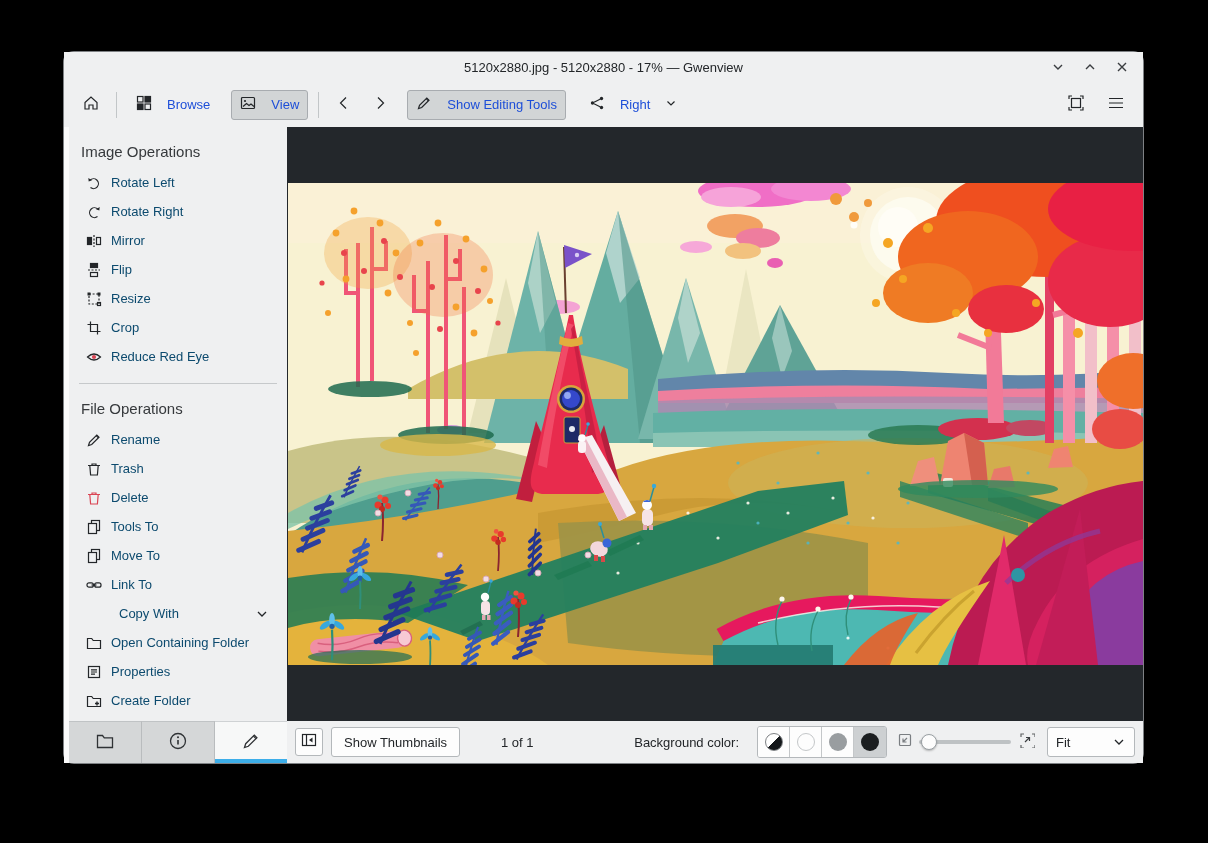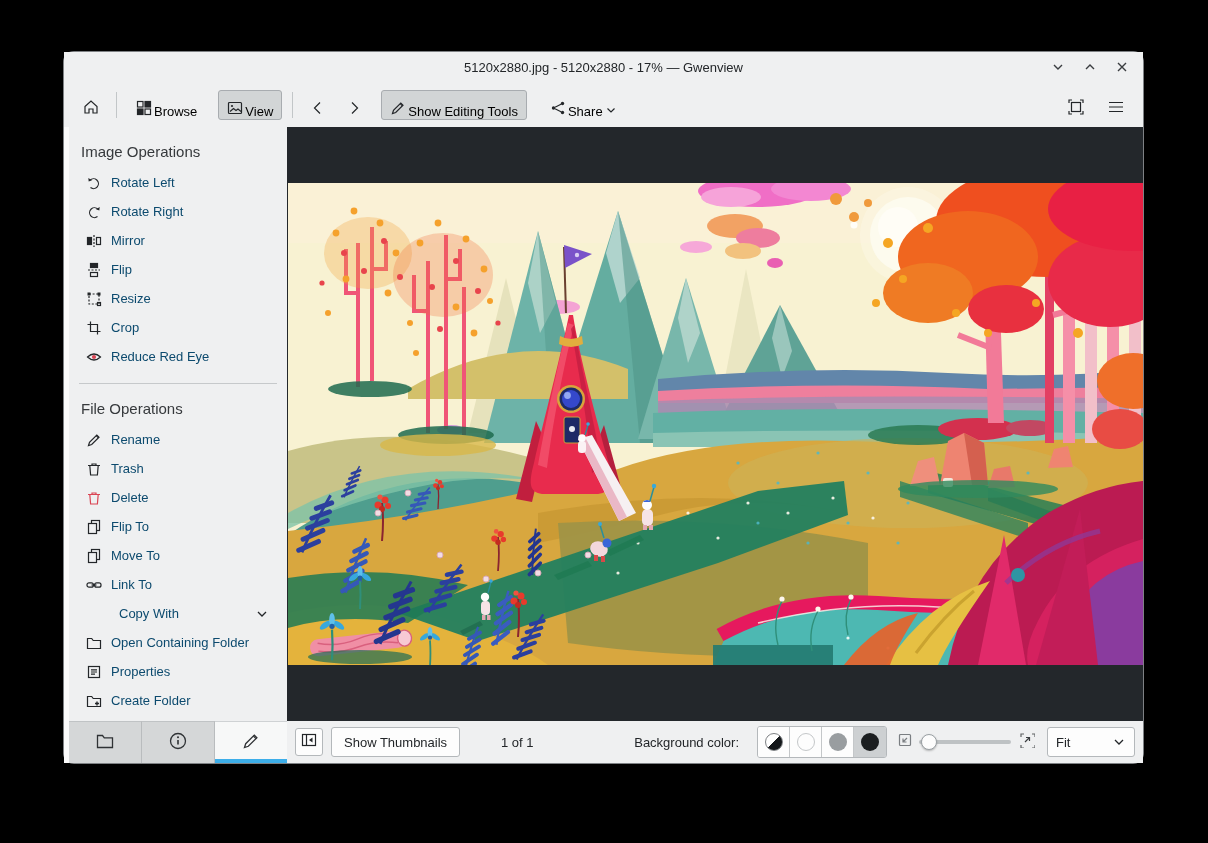--- a/index.html
+++ b/index.html
@@ -8,21 +8,21 @@
            box-shadow:0 0 0 1px #7e8184, 0 10px 30px rgba(0,0,0,.6); display:flex; flex-direction:column;border-radius:10px; }
   
   .titlebar{ height:30px; position:relative; display:flex; align-items:center; justify-content:center; background:#eff0f1; }
   .title{ font-size:13px; color:#232629; }
   .winctrls{ position:absolute; right:12px; top:0; height:30px; display:flex; align-items:center; gap:14px; }
   .wbtn{ width:18px; height:18px; display:flex; align-items:center; justify-content:center; cursor:default; }
   .wbtn svg{ stroke:#3a3d40; stroke-width:1.4; fill:none; }
   
   .toolbar{ height:45px; display:flex; align-items:center; padding:0 12px; background:#eff0f1; }
   .tsep{ width:1px; height:26px; background:#c2c6c8; margin:0 10px; }
-  .tbtn{ height:30px; display:flex; align-items:flex-end; gap:2px; padding:0 8px; border-radius:3px; font-size:13px; color:#000000; border:1px solid transparent; }
+  .tbtn{ height:30px; display:flex; align-items:center; gap:15px; padding:0 8px; border-radius:3px; font-size:13px; color:#1d4ed8; border:1px solid transparent; }
   .tbtn.icononly{ width:30px; justify-content:center; padding:0; }
   .tbtn.checked{ background:#d2d5d6; border-color:#a8acb0; }
   .tbtn svg{ stroke:#232629; fill:none; stroke-width:1.2; }
   .spacer{ flex:1; }
   
   .main{ flex:1; display:flex; min-height:0; }
   .sidebar{ width:223px; background:#eff0f1; border-left:5px solid #fbfbfb; display:flex; flex-direction:column; position:relative; }
   .sblist{ flex:1; overflow:hidden; padding-top:10px; }
   .sb-header{ font-size:15px; color:#36393c; padding:6px 0 8px 12px; }
   .sb-item{ height:29px; display:flex; align-items:center; position:relative; padding-left:16px; cursor:default; }
@@ -138,21 +138,21 @@
           </svg></span>
       <span>Show Editing Tools</span>
     </div>
     <div class="tbtn" style="margin-left:14px">
       <span><svg width="16" height="16" viewBox="0 0 16 16">
             <circle cx="3.5" cy="8" r="1.7" fill="#232629" stroke="none"></circle>
             <circle cx="12.5" cy="3.5" r="1.7" fill="#232629" stroke="none"></circle>
             <circle cx="12.5" cy="12.5" r="1.7" fill="#232629" stroke="none"></circle>
             <path d="M5 7.3l6-3M5 8.7l6 3"></path>
           </svg></span>
-      <span>Share</span>
+      <span>Right</span>
       <span><svg width="12" height="12" viewBox="0 0 12 12">
             <path d="M2.5 4.5L6 8l3.5-3.5"></path>
           </svg></span>
     </div>
     <div class="spacer"></div>
     <div class="tbtn icononly">
       <span><svg width="18" height="18" viewBox="0 0 18 18">
             <rect x="4.5" y="4.5" width="9" height="9"></rect>
             <path d="M2 5V2h3M13 2h3v3M16 13v3h-3M5 16H2v-3"></path>
           </svg></span>
@@ -268,21 +268,21 @@
             </span>
           <span class="sb-label">Delete</span>
         </div>
         <div class="sb-item">
           <span class="sb-ico">
               <svg width="16" height="16" viewBox="0 0 16 16">
                 <rect x="5.5" y="1.5" width="8" height="10"></rect>
                 <rect x="2.5" y="4.5" width="8" height="10" fill="#eff0f1"></rect>
               </svg>
             </span>
-          <span class="sb-label">Flip To</span>
+          <span class="sb-label">Tools To</span>
         </div>
         <div class="sb-item">
           <span class="sb-ico">
               <svg width="16" height="16" viewBox="0 0 16 16">
                 <rect x="5.5" y="1.5" width="8" height="10"></rect>
                 <rect x="2.5" y="4.5" width="8" height="10" fill="#eff0f1"></rect>
               </svg>
             </span>
           <span class="sb-label">Move To</span>
         </div>

